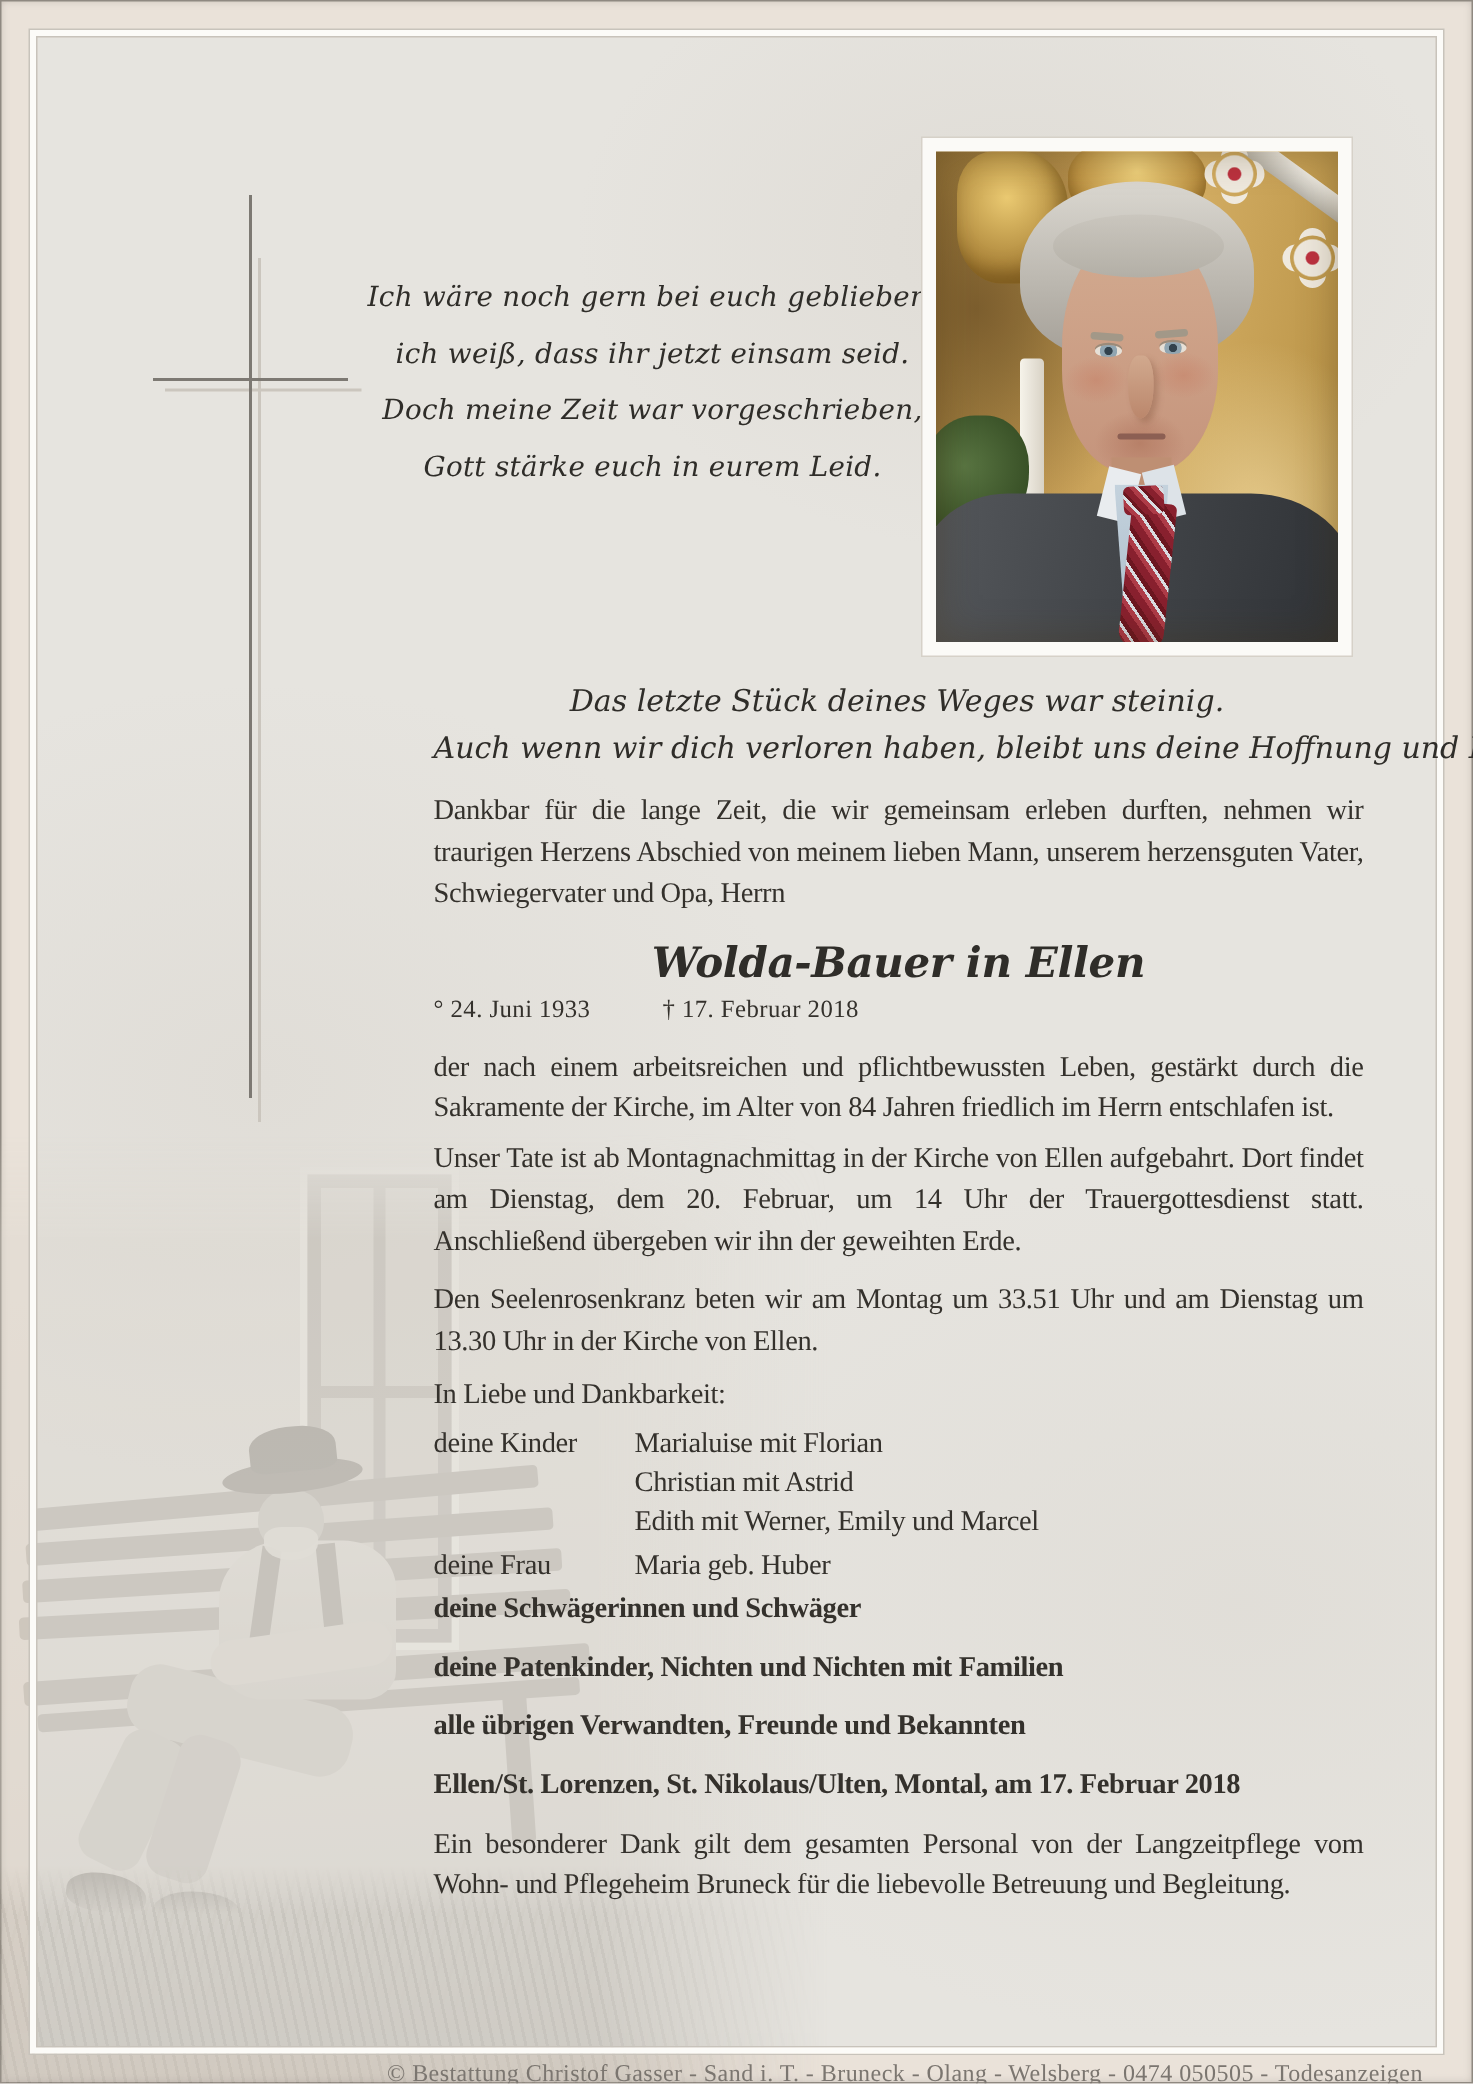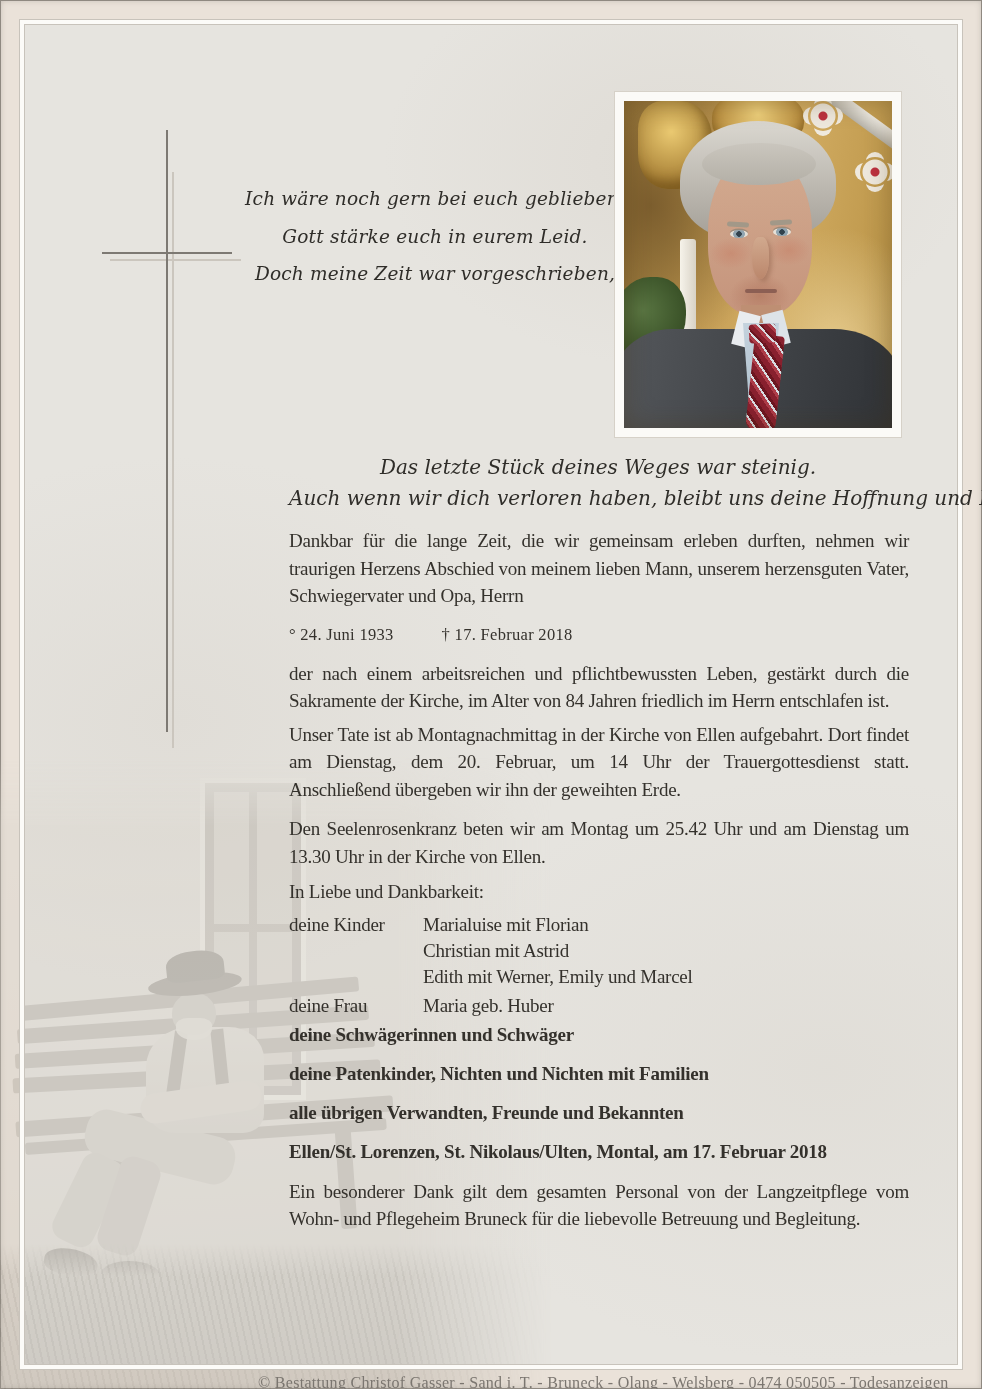--- a/index.html
+++ b/index.html
@@ -234,22 +234,23 @@
 
   <div class="frame"></div>
 
   <div class="cross-line cross-vl"></div>
   <div class="cross-line cross-hl"></div>
   <div class="cross-line cross-v"></div>
   <div class="cross-line cross-h"></div>
 
   <div class="poem script">
     <div>Ich wäre noch gern bei euch geblieben,</div>
+    <div>ich weiß, dass ihr jetzt einsam seid.</div>
+    <div>Doch meine Zeit war vorgeschrieben,</div>
     <div>Gott stärke euch in eurem Leid.</div>
-    <div>Doch meine Zeit war vorgeschrieben,</div>
   </div>
 
   <div class="photo">
     <div class="ph-i">
       <div class="gold-capital"></div>
       <div class="gold-orn"></div>
       <div class="silver-band"></div>
       <div class="s-flower s-f1"></div>
       <div class="s-flower s-f2"></div>
       <div class="candle"></div>
@@ -276,26 +277,27 @@
     </div>
   </div>
 
   <div class="epigraph script">
     <div>Das letzte Stück deines Weges war steinig.</div>
     <div>Auch wenn wir dich verloren haben, bleibt uns deine Hoffnung und Liebe.</div>
   </div>
 
   <div class="col">
     <p>Dankbar für die lange Zeit, die wir gemeinsam erleben durften, nehmen wir traurigen Herzens Abschied von meinem lieben Mann, unserem herzens­guten Vater, Schwiegervater und Opa, Herrn</p>
+    <h2 class="farm">Wolda-Bauer in Ellen</h2>
     <p class="dates">
       <span class="d">° 24. Juni 1933</span><span class="d">† 17. Februar 2018</span>
     </p>
     <p class="obit">der nach einem arbeitsreichen und pflichtbewussten Leben, gestärkt durch die Sakramente der Kirche, im Alter von 84 Jahren friedlich im Herrn entschlafen ist.</p>
     <p class="tight">Unser Tate ist ab Montagnachmittag in der Kirche von Ellen aufgebahrt. Dort findet am Dienstag, dem 20. Februar, um 14 Uhr der Trauer­gottesdienst statt. Anschließend übergeben wir ihn der geweihten Erde.</p>
-    <p class="funeral2">Den Seelenrosenkranz beten wir am Montag um 25.42 Uhr und am Dienstag um 13.30 Uhr in der Kirche von Ellen.</p>
+    <p class="funeral2">Den Seelenrosenkranz beten wir am Montag um 33.51 Uhr und am Dienstag um 13.30 Uhr in der Kirche von Ellen.</p>
     <p class="heading">In Liebe und Dankbarkeit:</p>
 
     <div class="fam-row">
       <div class="fam-label">deine Kinder</div>
       <div class="fam-names">
         <div>Marialuise mit Florian</div>
         <div>Christian mit Astrid</div>
         <div>Edith mit Werner, Emily und Marcel</div>
       </div>
     </div>

